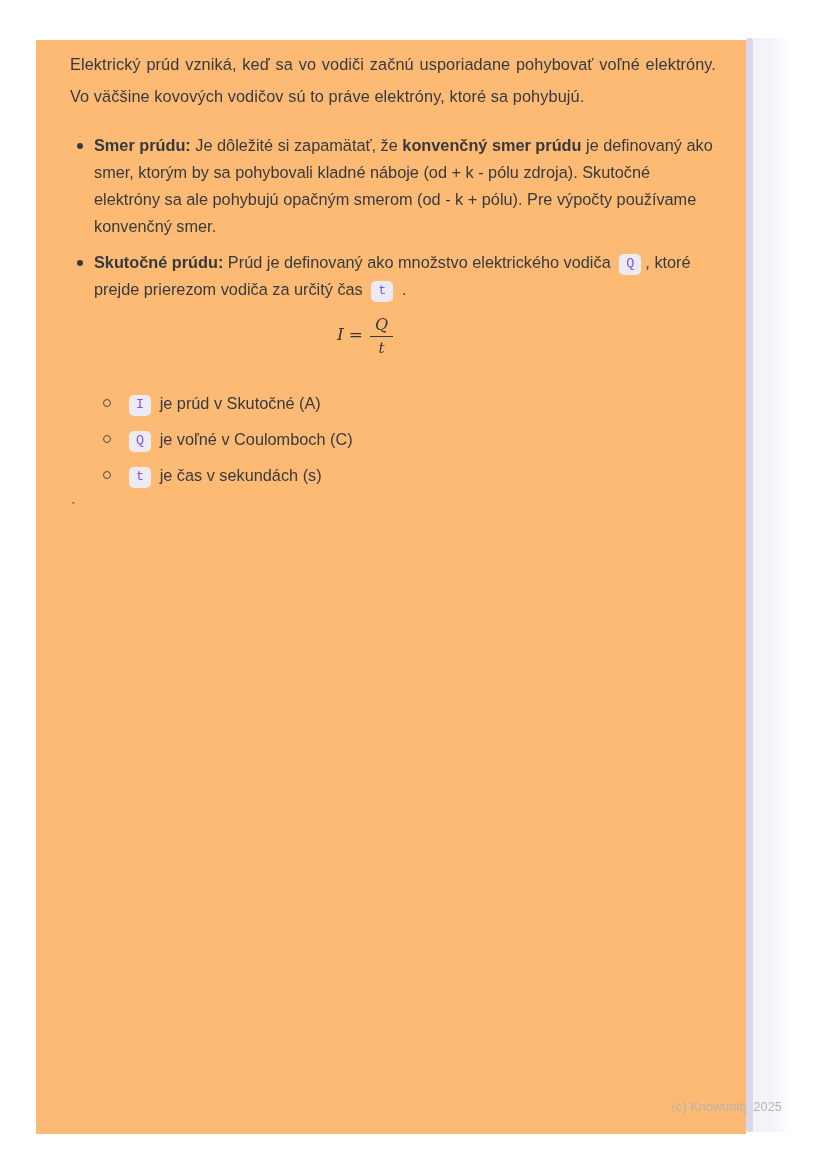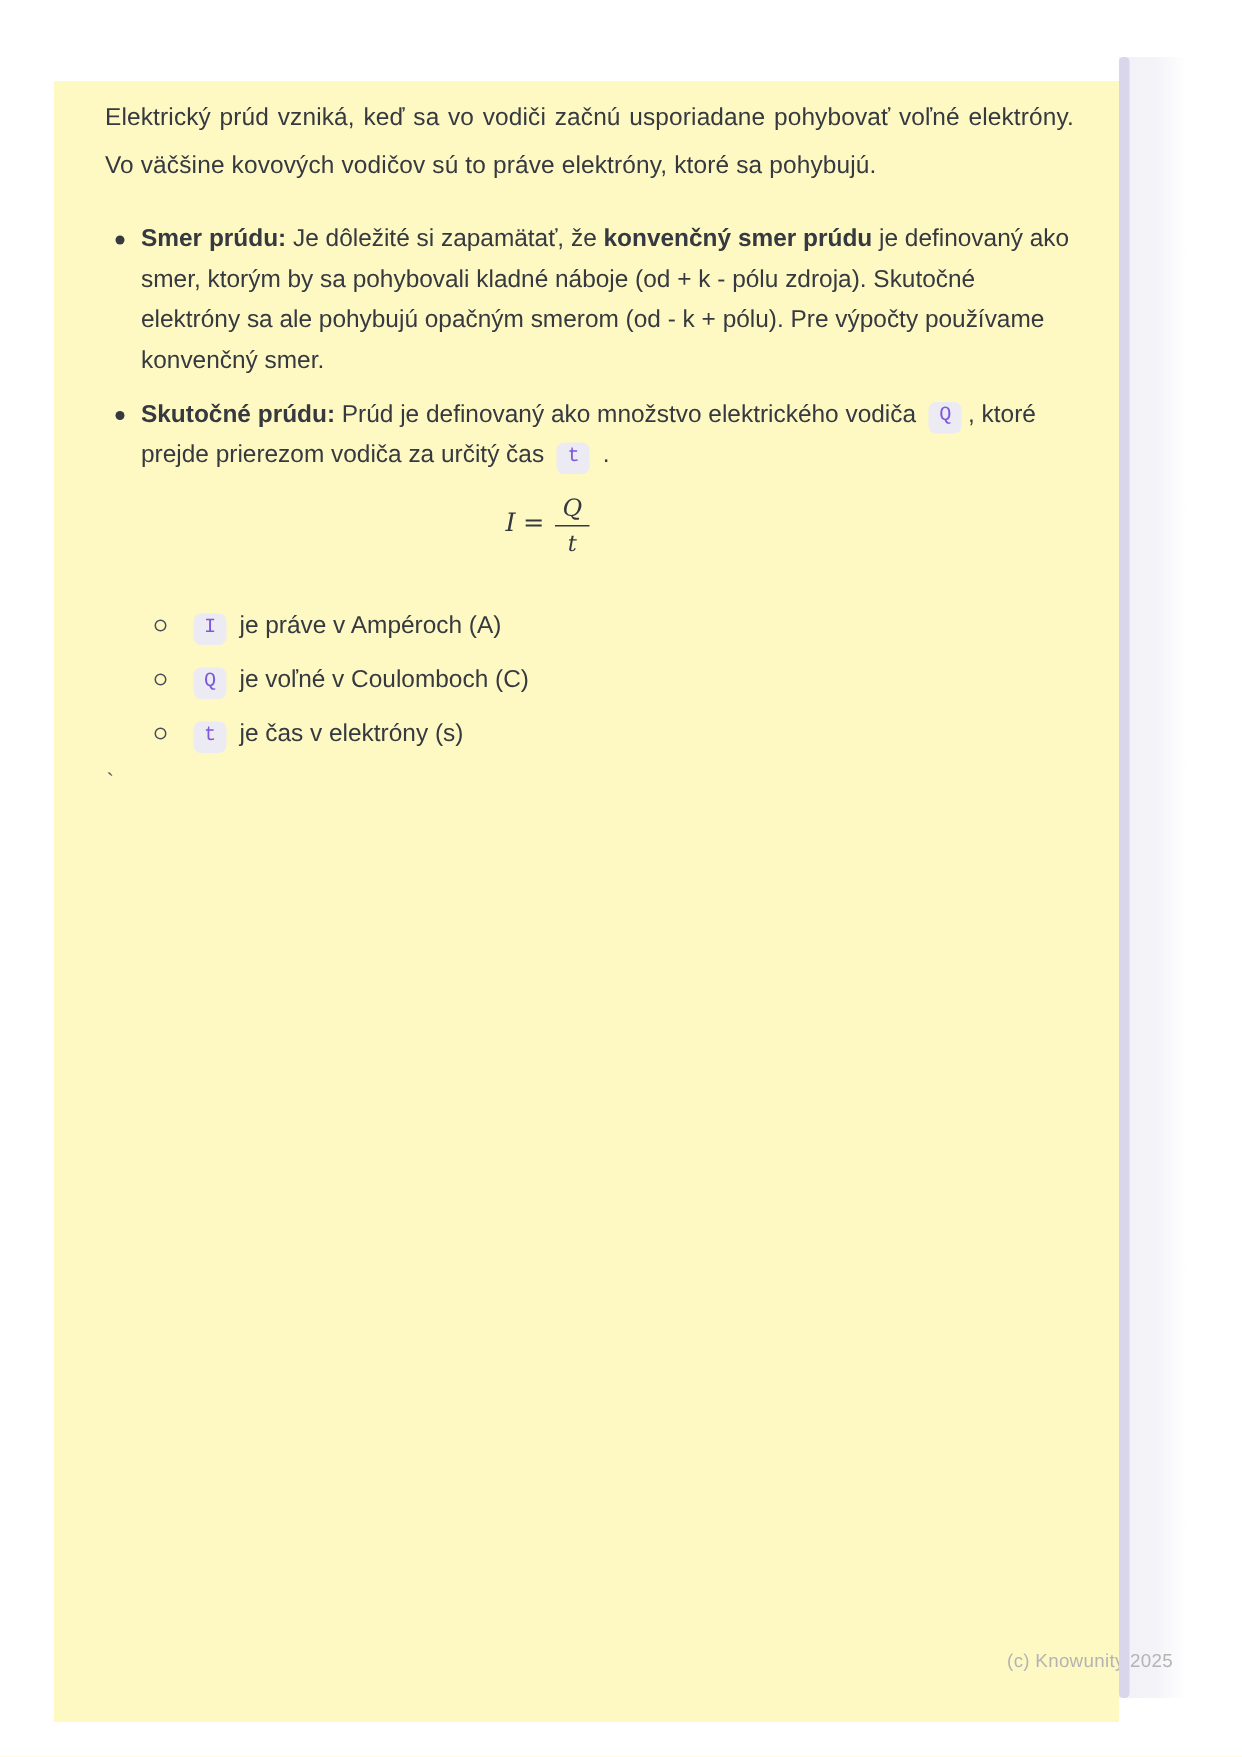--- a/index.html
+++ b/index.html
@@ -3,22 +3,22 @@
 <meta charset="utf-8">
 <style>
   html,body{margin:0;padding:0;}
   body{
     width:828px;height:1171px;position:relative;overflow:hidden;
     background:#ffffff;
     font-family:"Liberation Sans", sans-serif;
     -webkit-font-smoothing:antialiased;
   }
   .page{
-    position:absolute;left:36px;top:54px;width:710px;height:1094px;
-    background:#fef9c3;
+    position:absolute;left:36px;top:40px;width:710px;height:1094px;
+    background:#fdba74;
     box-sizing:border-box;
     padding:8px 30px 0 34px;
     color:#363a40;
   }
   .scroll-track{
     position:absolute;left:746px;top:38px;width:45px;height:1094px;
     background:linear-gradient(to right,#F2F1F7 0%,#F4F3F8 55%,#ffffff 100%);
     z-index:1;
   }
   .scroll-thumb{
@@ -96,29 +96,29 @@
     </li>
   </ul>
 
   <div class="formula">
     <span class="var">I</span><span class="eq">=</span><span class="frac"><span class="num">Q</span><span class="den">t</span></span>
   </div>
 
   <ul class="sublist">
     <li>
       <span class="hollow-circle"></span>
-      <code class="badge">I</code><span> je práve v Ampéroch (A)</span>
+      <code class="badge">I</code><span> je prúd v Skutočné (A)</span>
     </li>
     <li>
       <span class="hollow-circle"></span>
       <code class="badge">Q</code><span> je voľné v Coulomboch (C)</span>
     </li>
     <li>
       <span class="hollow-circle"></span>
-      <code class="badge">t</code><span> je čas v elektróny (s)</span>
+      <code class="badge">t</code><span> je čas v sekundách (s)</span>
     </li>
   </ul>
 
   <div class="stray">`</div>
 
 </div>
 
 <div class="scroll-track"></div>
 <div class="scroll-thumb"></div>
 

